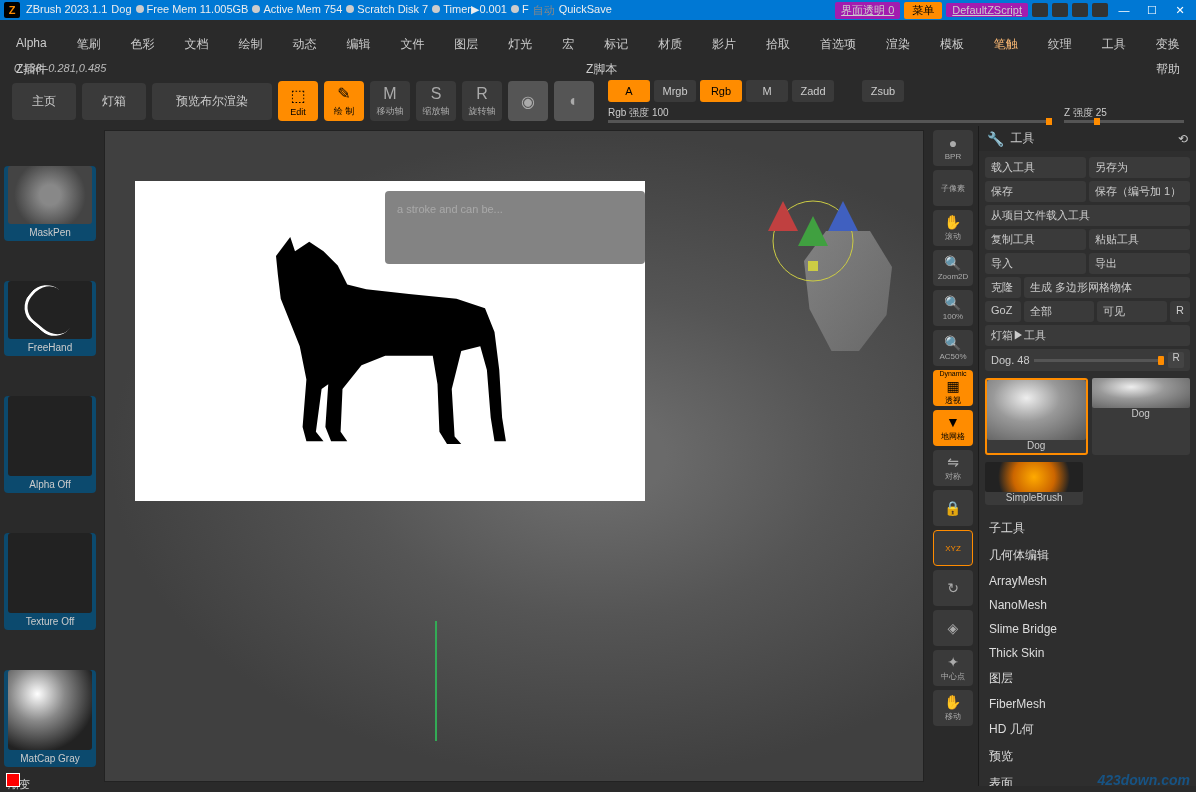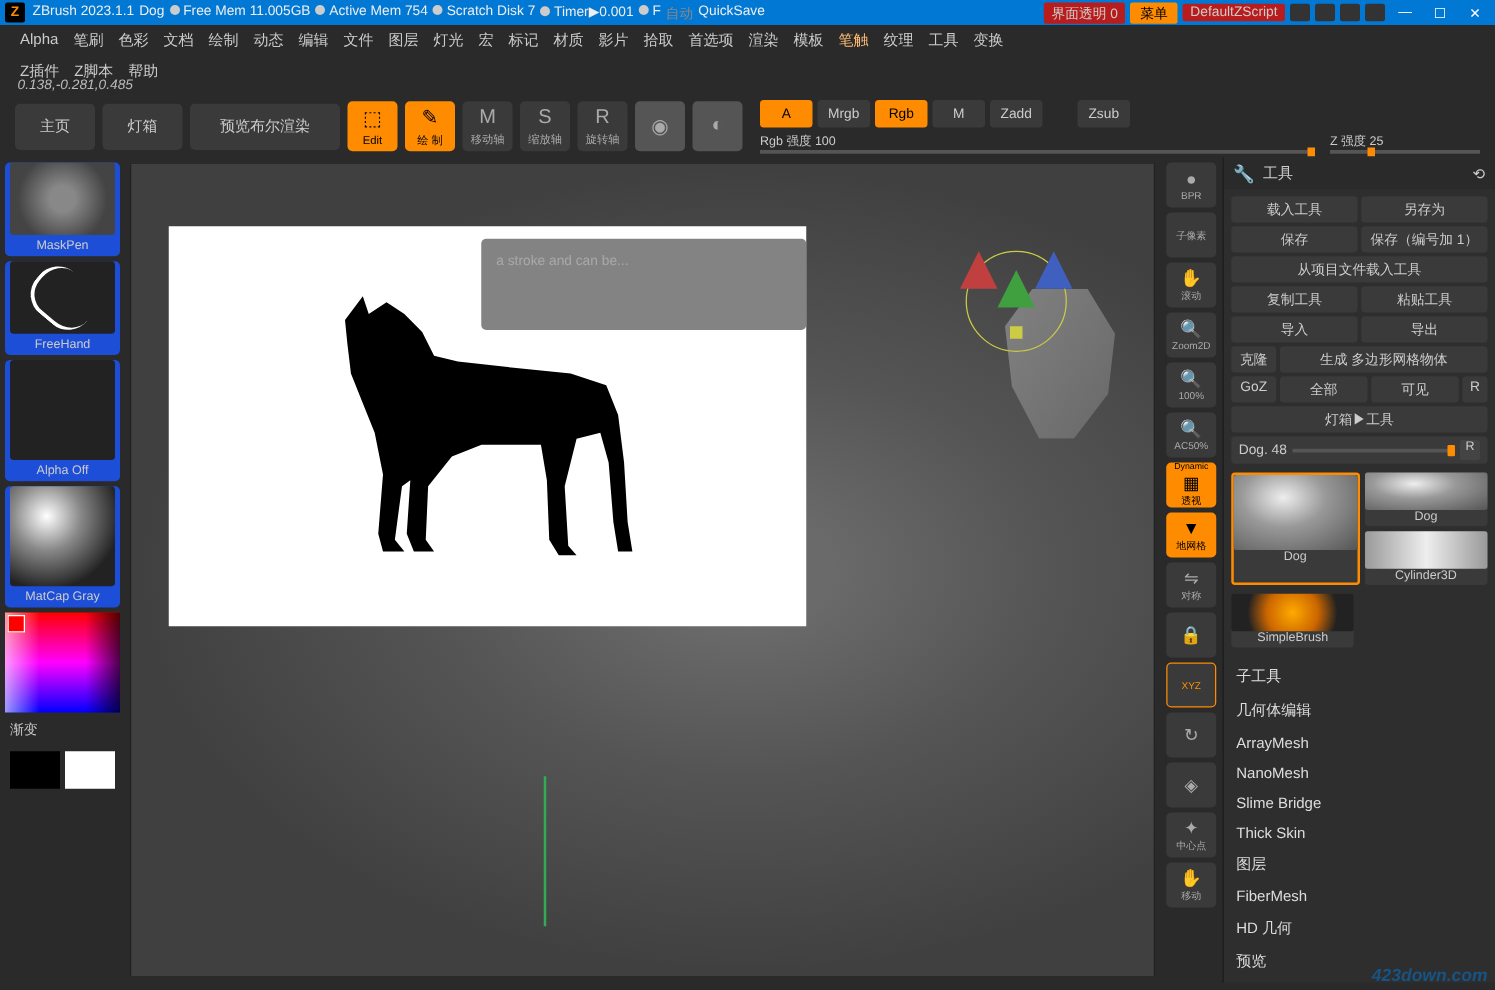--- a/index.html
+++ b/index.html
@@ -6,47 +6,47 @@
 body { background: #2a2a2a; color: #ccc; font-size: 11px; width: 1196px; height: 792px; overflow: hidden; position: relative; }
 
 
 .titlebar { height: 20px; background: #0078d4; display: flex; align-items: center; padding: 0 4px; color: #fff; font-size: 11px; }
 .titlebar .logo { width: 16px; height: 16px; background: #000; border-radius: 2px; margin-right: 6px; display: flex; align-items: center; justify-content: center; color: #ff8c00; font-weight: bold; }
 .titlebar .info { display: flex; gap: 4px; color: #eee; }
 .titlebar .info span { white-space: nowrap; }
 .titlebar .dot { width: 8px; height: 8px; background: #ccc; border-radius: 50%; display: inline-block; margin-right: 3px; }
 .titlebar .spacer { flex: 1; }
 .titlebar .right { display: flex; gap: 4px; align-items: center; }
-.titlebar .right .seg { padding: 1px 6px; background: #b91c1c; color: #ccc; border-radius: 2px; }
+.titlebar .right .seg { padding: 1px 6px; background: #a21caf; color: #ccc; border-radius: 2px; text-decoration: underline; }
 .titlebar .right .menu { background: #ff8c00; color: #000; padding: 1px 8px; border-radius: 2px; }
 .titlebar .right .icn { width: 16px; height: 14px; background: #333; border-radius: 2px; }
 .titlebar .winbtn { width: 24px; text-align: center; }
 
 
-.menubar { height: 40px; background: #2a2a2a; display: flex; flex-wrap: wrap; padding: 2px 14px; gap: 2px 8px; color: #ccc; align-content: flex-start; }
+.menubar { height: 40px; background: #2a2a2a; display: flex; flex-wrap: wrap; padding: 14px 14px; gap: 2px 25px; color: #ccc; align-content: flex-start; justify-content: space-between; }
 .menubar span { padding: 2px 2px; font-size: 12px; cursor: default; }
 
 .coords { padding: 2px 14px; color: #bbb; font-size: 11px; background: #2a2a2a; font-style: italic; }
 
 
 .toolbar { height: 50px; background: #2a2a2a; display: flex; align-items: center; padding: 4px 12px; gap: 6px; }
 .tb-btn { padding: 10px 20px; background: #3a3a3a; border-radius: 4px; color: #ccc; font-size: 12px; text-align: center; }
 .tb-wide { padding: 10px 24px; }
 .tb-icon { width: 40px; height: 40px; background: #3a3a3a; border-radius: 4px; display: flex; flex-direction: column; align-items: center; justify-content: center; font-size: 9px; color: #aaa; gap: 2px; }
 .tb-icon.orange { background: #ff8c00; color: #000; }
 .tb-icon .glyph { font-size: 16px; }
 .tb-mini { width: 42px; height: 22px; background: #3a3a3a; border-radius: 3px; display: flex; align-items: center; justify-content: center; font-size: 11px; }
 .tb-mini.orange { background: #ff8c00; color: #000; }
 
 
 .main { display: flex; height: 660px; background: #2a2a2a; }
 
 
 .left-panel { width: 100px; display: flex; flex-direction: column; gap: 4px; padding: 4px; }
-.thumb { width: 92px; background: #1d4ed8; border-radius: 4px; display: flex; flex-direction: column; align-items: center; justify-content: center; color: #ccc; font-size: 10px; position: relative; }
+.thumb { width: 92px; background: #0c4a6e; border-radius: 4px; display: flex; flex-direction: column; align-items: center; justify-content: center; color: #ccc; font-size: 10px; position: relative; margin-top: 36px; }
 .thumb .img { width: 84px; height: 58px; background: radial-gradient(circle, #888 20%, #444 70%); border-radius: 3px; display: flex; align-items: center; justify-content: center; }
 .thumb .img.stroke { background: #222; }
 .thumb .img.stroke::after { content: ''; width: 50px; height: 40px; border: 3px solid #fff; border-radius: 20px; border-right: none; border-top: none; transform: rotate(40deg); }
 .thumb .lbl { padding: 3px; }
 .thumb.tall .img { height: 80px; }
 .thumb.alpha .img { background: #222; }
 .thumb.sphere .img { background: radial-gradient(circle at 35% 30%, #fff, #888 35%, #222 75%); }
 .color-picker { width: 92px; height: 80px; background: linear-gradient(to bottom, red, #f0f, blue); position: relative; }
 .color-picker::before { content:''; position:absolute; inset:0; background: linear-gradient(to right, rgba(255,255,255,0.6), transparent 30%, transparent 70%, rgba(0,0,0,0.7)); }
 .color-picker .corner { position: absolute; top: 2px; left: 2px; width: 14px; height: 14px; background: red; border: 1px solid #fff; }
@@ -69,21 +69,21 @@
 .rt-btn .g { font-size: 14px; }
 
 
 .right-panel { width: 218px; background: #2e2e2e; display: flex; flex-direction: column; border-left: 1px solid #1a1a1a; overflow: hidden; }
 .rp-header { display: flex; align-items: center; padding: 4px 8px; gap: 6px; background: #2a2a2a; }
 .rp-header .wrench { font-size: 14px; }
 .rp-header .ttl { font-size: 12px; }
 .rp-header .ref { margin-left: auto; font-size: 12px; }
 .rp-body { padding: 6px; display: flex; flex-direction: column; gap: 3px; }
 .rp-row { display: flex; gap: 3px; }
-.rp-cell { flex: 1; background: #3a3a3a; padding: 3px 6px; border-radius: 3px; font-size: 11px; color: #ccc; text-align: center; white-space: nowrap; overflow: hidden; }
+.rp-cell { flex: 1; background: #3a3a3a; padding: 3px 6px; border-radius: 3px; font-size: 11px; color: #ccc; text-align: left; white-space: nowrap; overflow: hidden; }
 .rp-cell.sm { flex: 0 0 20px; text-align: center; }
 .rp-thumb-row { display: flex; gap: 4px; margin-top: 4px; }
 .rp-thumb { flex: 1; background: #3a3a3a; border-radius: 3px; display: flex; flex-direction: column; align-items: center; font-size: 10px; padding-bottom: 2px; }
 .rp-thumb.sel { border: 2px solid #ff8c00; }
 .rp-thumb .tim { height: 60px; width: 100%; background: radial-gradient(ellipse at 40% 30%, #eee, #999 40%, #555); border-radius: 2px; }
 .rp-thumb .tim.brush { background: radial-gradient(circle at 50% 50%, #ffaa00, #cc6600 40%, #222 70%); }
 .rp-thumb .tim.cyl { background: linear-gradient(to right, #999, #eee, #999); }
 .rp-slider-row { display: flex; align-items: center; gap: 4px; background: #3a3a3a; padding: 3px 6px; border-radius: 3px; }
 .rp-slider-row .lbl { font-size: 11px; }
 .rp-slider-row .bar { flex: 1; height: 3px; background: #555; position: relative; }
@@ -222,20 +222,24 @@
         <div class="lbl">MaskPen</div>
       </div>
     <div class="thumb">
         <div class="img stroke"></div>
         <div class="lbl">FreeHand</div>
       </div>
     <div class="thumb tall alpha">
         <div class="img"></div>
         <div class="lbl">Alpha Off</div>
       </div>
+    <div class="thumb tall alpha">
+        <div class="img"></div>
+        <div class="lbl">Texture Off</div>
+      </div>
     <div class="thumb tall sphere">
         <div class="img"></div>
         <div class="lbl">MatCap Gray</div>
       </div>
     <div class="color-picker">
         <div class="corner"></div>
       </div>
     <div style="padding:2px 4px;font-size:11px">渐变</div>
     <div class="color-swatches">
       <div style="background:#000"></div>
@@ -369,24 +373,20 @@
       <div class="rp-thumb-row">
         <div class="rp-thumb sel">
             <div class="tim"></div>
             <span>Dog</span>
           </div>
         <div style="display:flex;flex-direction:column;gap:4px;flex:1">
           <div class="rp-thumb" style="height:44px">
               <div class="tim" style="height:30px"></div>
               <span>Dog</span>
             </div>
-          <div class="rp-thumb" style="height:44px">
-              <div class="tim cyl" style="height:30px"></div>
-              <span>Cylinder3D</span>
-            </div>
         </div>
       </div>
       <div class="rp-thumb-row">
         <div class="rp-thumb" style="flex:0 0 48%">
             <div class="tim brush" style="height:30px"></div>
             <span>SimpleBrush</span>
           </div>
       </div>
     </div>
     <div class="rp-sections">

